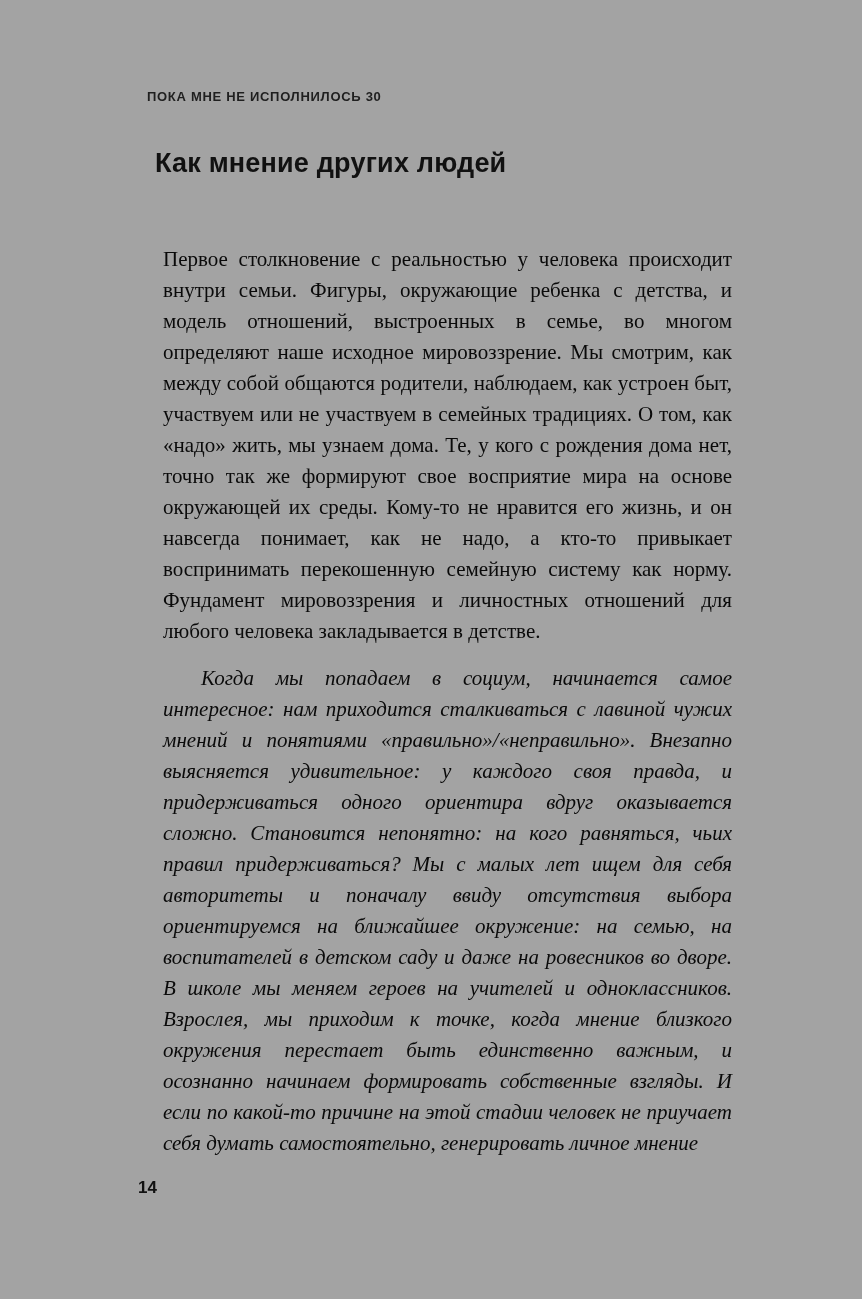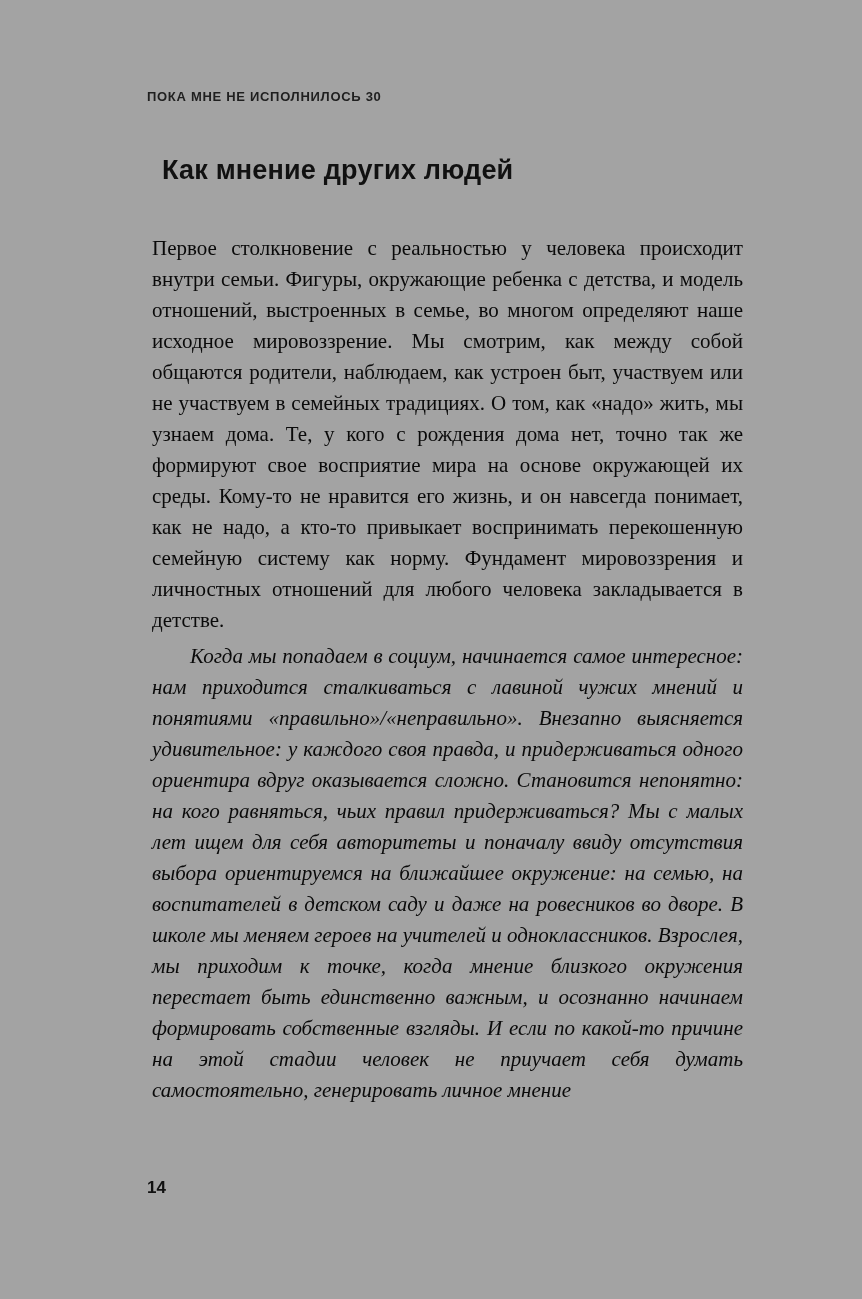--- a/index.html
+++ b/index.html
@@ -23,21 +23,21 @@
     font-family: "Liberation Sans", sans-serif;
     font-size: 13px;
     font-weight: 700;
     letter-spacing: 0.7px;
     color: #1f1f1f;
   }
   .chapter-title {
     position: absolute;
     left: 146px;
     top: 138px;
-    margin: 16px;
+    margin: 9px;
     font-family: "Liberation Sans", sans-serif;
     font-weight: 700;
     font-size: 27px;
     line-height: 33px;
     letter-spacing: 0.2px;
     color: #111111;
   }
   .title-line {
     display: block;
   }
@@ -45,29 +45,29 @@
     position: absolute;
     left: 147px;
     top: 228px;
     width: 601px;
     font-size: 21px;
     line-height: 31px;
     text-align: justify;
     color: #0a0a0a;
   }
   .para {
-    margin: 5px;
+    margin: 16px;
   }
   .para.indented {
     text-indent: 38px;
     font-style: italic;
   }
   .page-number {
     position: absolute;
-    left: 147px;
+    left: 138px;
     top: 1178px;
     font-family: "Liberation Sans", sans-serif;
     font-weight: 700;
     font-size: 17px;
     color: #111111;
   }
 </style>
 </head>
 <body>
 

